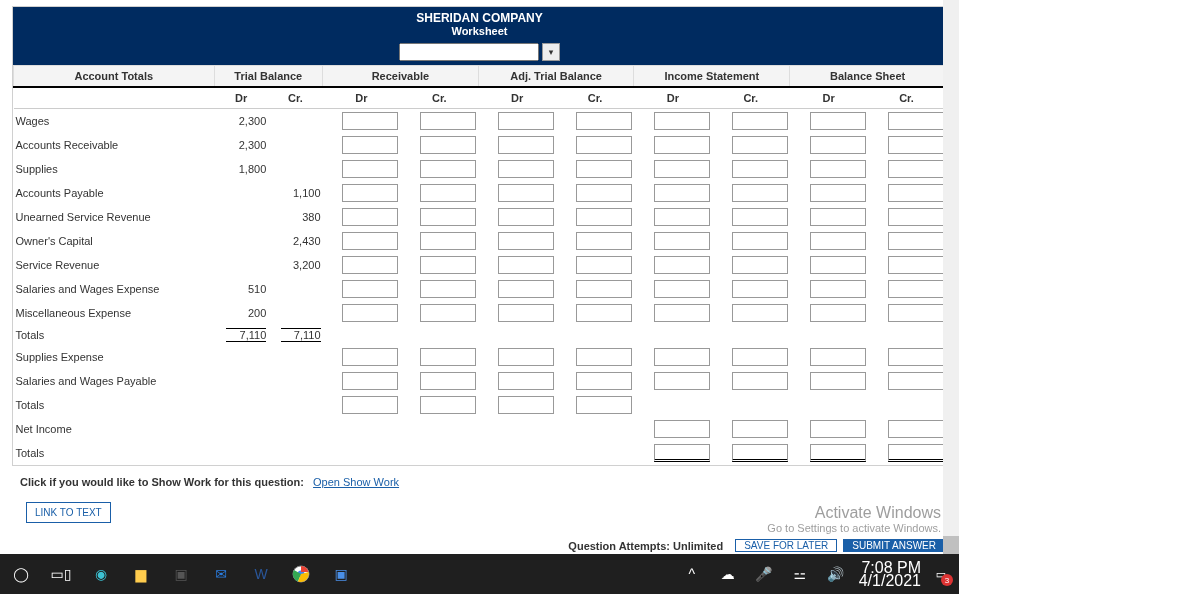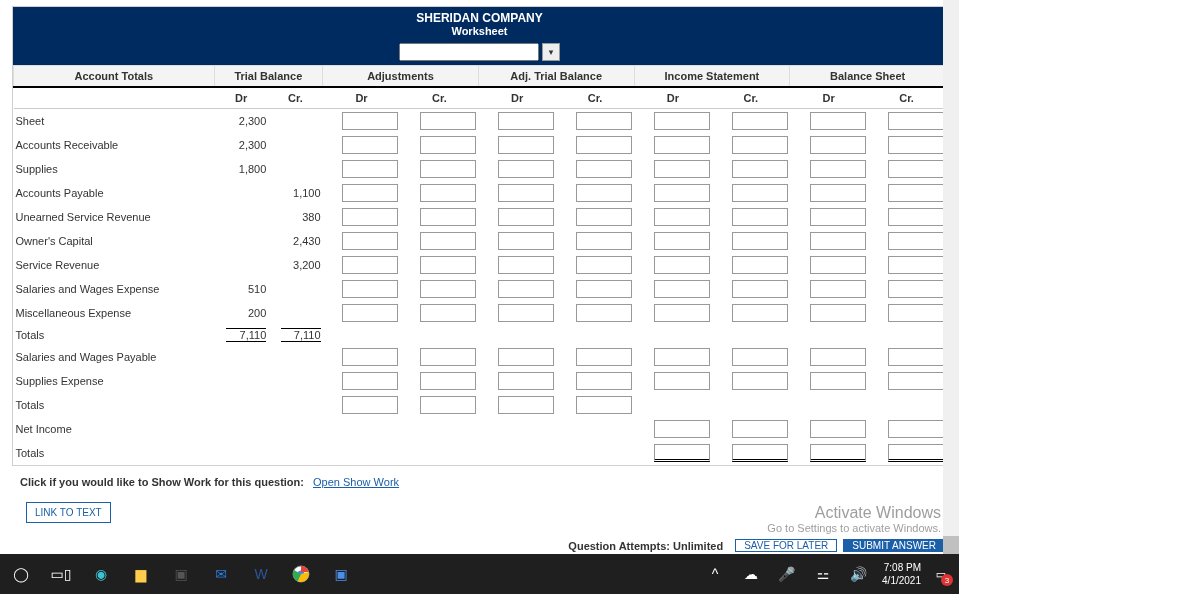--- a/index.html
+++ b/index.html
@@ -33,21 +33,21 @@
 .btn.save { background:#fff; color:#1a5fa8; border:1px solid #1a5fa8; }
 .btn.submit { background:#1a5fa8; color:#fff; border:1px solid #1a5fa8; }
 .activate { position:absolute; right:18px; bottom:60px; text-align:right; color:#9e9e9e; }
 .activate .a2 { font-size:11px; }
 .activate .a1 { font-size:16px; }
 .taskbar { position:absolute; bottom:0; left:0; right:0; height:40px; background:#1f1f1f; color:#fff; display:flex; align-items:center; padding:0 8px; justify-content:space-between; }
 .taskbar .left { display:flex; align-items:center; gap:14px; }
 .search-box { background:#fff; color:#555; height:30px; line-height:30px; padding:0 10px; width:140px; font-size:13px; }
 .tb-icon { width:26px; height:26px; display:inline-flex; align-items:center; justify-content:center; font-size:14px; color:#fff; }
 .taskbar .right { display:flex; align-items:center; gap:10px; font-size:11px; }
-.tray-time { text-align:right; line-height:13px; font-size:10px; }
+.tray-time { text-align:right; line-height:13px; font-size:16px; }
 .notif { width:20px; height:20px; display:inline-flex; align-items:center; justify-content:center; position:relative; }
 .notif .badge { position:absolute; bottom:-2px; right:-2px; background:#d33; color:#fff; border-radius:50%; font-size:8px; width:12px; height:12px; display:flex; align-items:center; justify-content:center; }
 .scroll-hint { position:absolute; right:0; top:0; bottom:40px; width:16px; background:#f0f0f0; }
 .scroll-hint .thumb { position:absolute; bottom:0; width:100%; height:18px; background:#c0c0c0; }
 .sec-border-light th { border:1px solid #ddd; }
 </style>
 </head>
 <body>
 <div class="page-wrap">
 <div class="content-area">
@@ -74,42 +74,42 @@
               <col style="width:66px">
   <col style="width:66px">
               <col style="width:66px">
   <col style="width:66px">
               <col style="width:66px">
 </colgroup>
 <thead>
 <tr class="sec-border-light">
   <th class="group">Account Totals</th>
   <th class="group" colspan="2">Trial Balance</th>
-  <th class="group" colspan="2">Adjustments</th>
+  <th class="group" colspan="2">Receivable</th>
   <th class="group" colspan="2">Adj. Trial Balance</th>
   <th class="group" colspan="2">Income Statement</th>
   <th class="group" colspan="2">Balance Sheet</th>
 </tr>
 <tr>
   <th></th>
   <th>Dr</th>
                 <th>Cr.</th>
   <th>Dr</th>
                 <th>Cr.</th>
   <th>Dr</th>
                 <th>Cr.</th>
   <th>Dr</th>
                 <th>Cr.</th>
   <th>Dr</th>
                 <th>Cr.</th>
 </tr>
 </thead>
 <tbody id="ws-body">
               <tr>
-                <td class="acct ">Sheet</td>
+                <td class="acct ">Wages</td>
                 <td class="num"><span class="num-txt" style="">2,300</span></td>
                 <td class="num"><span class="num-txt" style=""></span></td>
                 <td class="num"><input class="inp " style=""></td>
                 <td class="num"><input class="inp " style=""></td>
                 <td class="num"><input class="inp " style=""></td>
                 <td class="num"><input class="inp " style=""></td>
                 <td class="num"><input class="inp " style=""></td>
                 <td class="num"><input class="inp " style=""></td>
                 <td class="num"><input class="inp " style=""></td>
                 <td class="num"><input class="inp " style=""></td>
@@ -225,34 +225,34 @@
                 <td></td>
                 <td></td>
                 <td></td>
                 <td></td>
                 <td></td>
                 <td></td>
                 <td></td>
                 <td></td>
               </tr>
               <tr>
+                <td class="acct ">Supplies Expense</td>
+                <td class="num"><span class="num-txt" style=""></span></td>
+                <td class="num"><span class="num-txt" style=""></span></td>
+                <td class="num"><input class="inp " style=""></td>
+                <td class="num"><input class="inp " style=""></td>
+                <td class="num"><input class="inp " style=""></td>
+                <td class="num"><input class="inp " style=""></td>
+                <td class="num"><input class="inp " style=""></td>
+                <td class="num"><input class="inp " style=""></td>
+                <td class="num"><input class="inp " style=""></td>
+                <td class="num"><input class="inp " style=""></td>
+              </tr>
+              <tr>
                 <td class="acct ">Salaries and Wages Payable</td>
-                <td class="num"><span class="num-txt" style=""></span></td>
-                <td class="num"><span class="num-txt" style=""></span></td>
-                <td class="num"><input class="inp " style=""></td>
-                <td class="num"><input class="inp " style=""></td>
-                <td class="num"><input class="inp " style=""></td>
-                <td class="num"><input class="inp " style=""></td>
-                <td class="num"><input class="inp " style=""></td>
-                <td class="num"><input class="inp " style=""></td>
-                <td class="num"><input class="inp " style=""></td>
-                <td class="num"><input class="inp " style=""></td>
-              </tr>
-              <tr>
-                <td class="acct ">Supplies Expense</td>
                 <td class="num"><span class="num-txt" style=""></span></td>
                 <td class="num"><span class="num-txt" style=""></span></td>
                 <td class="num"><input class="inp " style=""></td>
                 <td class="num"><input class="inp " style=""></td>
                 <td class="num"><input class="inp " style=""></td>
                 <td class="num"><input class="inp " style=""></td>
                 <td class="num"><input class="inp " style=""></td>
                 <td class="num"><input class="inp " style=""></td>
                 <td class="num"><input class="inp " style=""></td>
                 <td class="num"><input class="inp " style=""></td>

